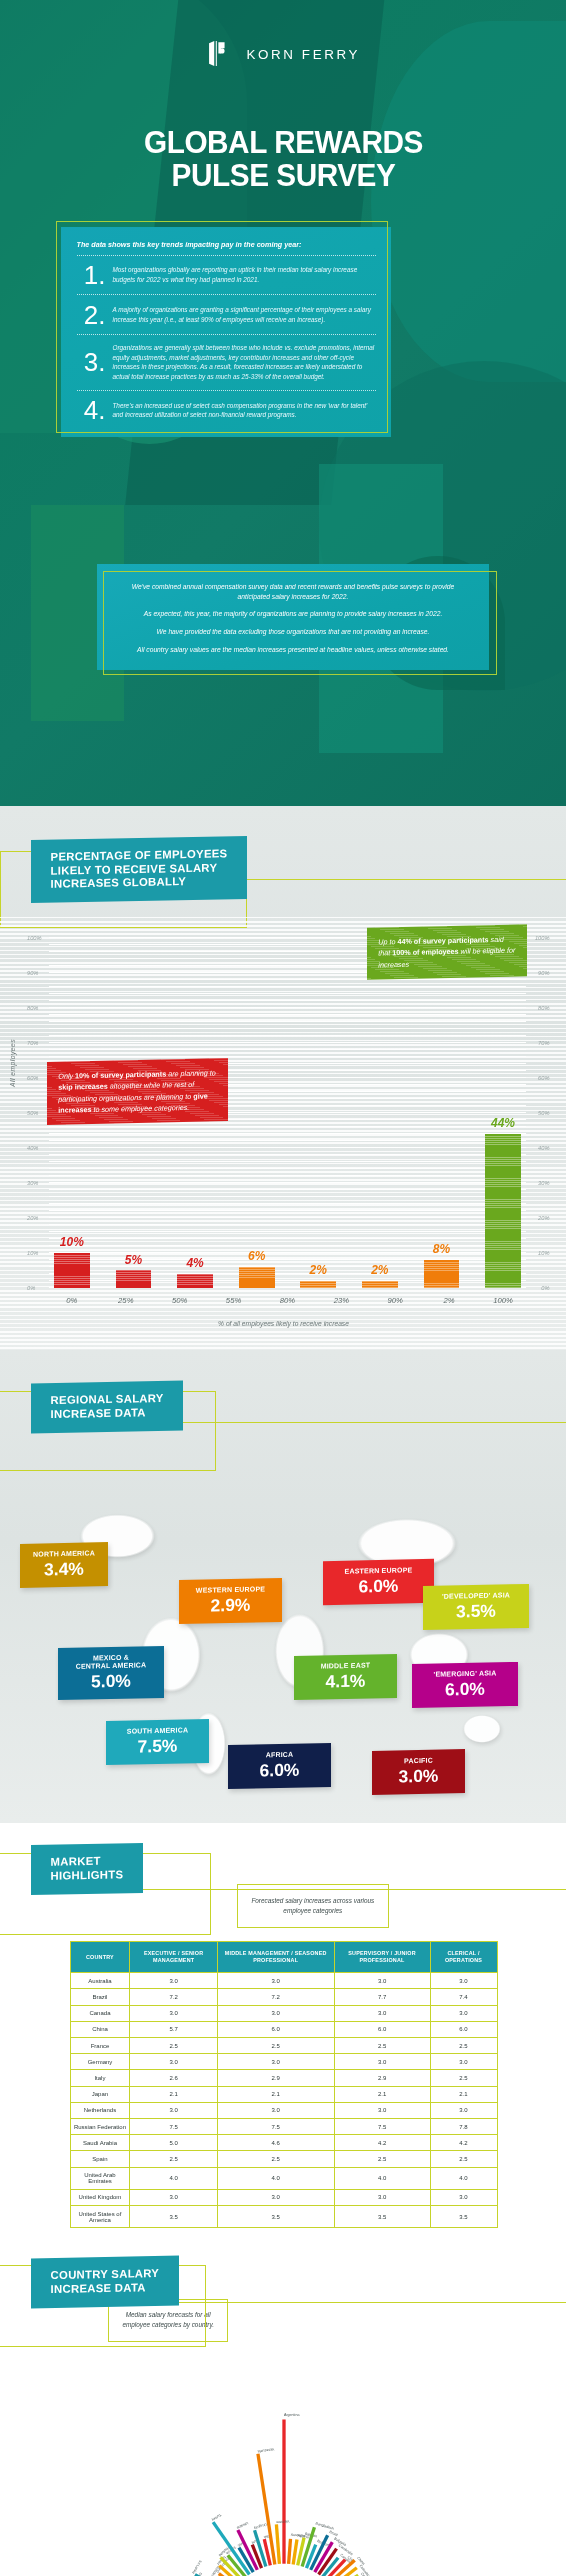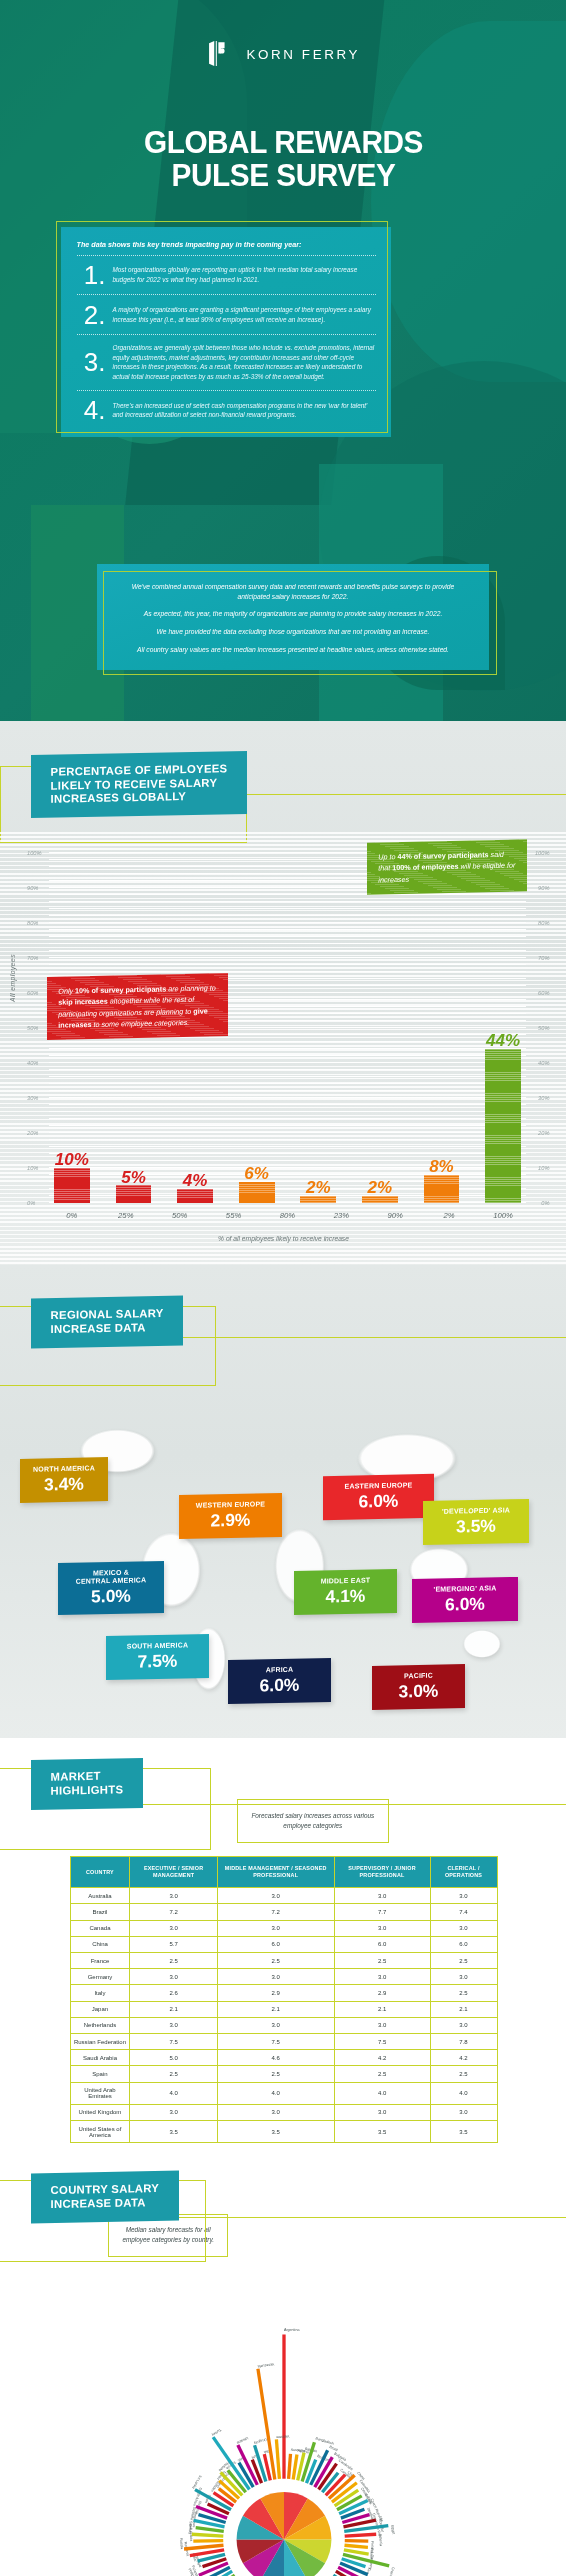--- a/index.html
+++ b/index.html
@@ -5,21 +5,21 @@
   * { box-sizing: border-box; margin:0; padding:0; }
   body {
     width:567px; margin:0 auto; background:#dfe5e4;
     font-family:"Liberation Sans", sans-serif; color:#1e2a2a;
     -webkit-font-smoothing:antialiased;
   }
   .page { width:567px; position:relative; overflow:hidden; }
 
   
   .hero {
-    position:relative; height:721px; overflow:hidden;
+    position:relative; height:806px; overflow:hidden;
     background:linear-gradient(135deg,#0b6e5c 0%,#0d7b62 25%,#117a66 55%,#0e6f5d 100%);
   }
   .hero .blob { position:absolute; opacity:.55; }
   .b1{ width:268px;height:464px;left:-20.6px;top:-31px;background:#14866a;border-radius:0 134px 0 0;}
   .b2{ width:206px;height:567px;left:155px;top:-62px;background:#0a5f51;transform:skewX(-6deg);}
   .b3{ width:237px;height:361px;right:-41px;top:20.6px;background:#0f8a77;border-radius:50% 0 0 50%;}
   .b4{ width:155px;height:155px;left:72px;top:289px;background:#1c9a76;border-radius:50%;opacity:.35;}
   .b5{ width:330px;height:330px;right:-82px;top:361px;background:#0c6f5e;border-radius:50%;}
   .b6{ width:124px;height:289px;left:319px;top:464px;background:#13917a;opacity:.4;}
   .b7{ width:93px;height:216px;left:31px;top:505px;background:#1b8e5f;opacity:.45;}
@@ -101,21 +101,21 @@
   }
   .grid { position:absolute; left:49px; right:41px; top:20.6px; bottom:62px; }
   .grid .gl { position:absolute; left:0; right:0; height:0.5px; background:#ffffff; }
   .tick { position:absolute; color:#9aa6a6; font-size:5.7px; font-style:italic; }
   .bars { position:absolute; left:49px; right:41px; top:20.6px; bottom:62px; display:flex;
           align-items:flex-end; justify-content:space-between; }
   .bar-col { width:9.6%; display:flex; flex-direction:column; align-items:center; justify-content:flex-end; height:100%; }
   .bar { width:78%; position:relative;
         background-image:repeating-linear-gradient(180deg,rgba(255,255,255,.35) 0px,rgba(255,255,255,.35) 0.5px,transparent 0.5px,transparent 2.1px); }
   .bar-val { position:absolute; top:-17.5px; left:50%; transform:translateX(-50%);
-             font-size:17px; font-weight:bold; font-style:italic; white-space:nowrap; }
+             font-size:12px; font-weight:bold; font-style:italic; white-space:nowrap; }
   .x-labels { position:absolute; left:49px; right:41px; bottom:45px; display:flex; justify-content:space-between; }
   .x-lab { width:9.6%; text-align:center; color:#5d6a6a; font-size:7.7px; font-style:italic; }
   .x-title { position:absolute; left:0; right:0; bottom:23px; text-align:center;
              color:#6b7878; font-size:6.7px; font-style:italic; }
   .callout {
     position:absolute; padding:9.3px 11.3px; color:#fff; font-size:7.2px; line-height:1.55;
     font-style:italic; z-index:4;
     background-image:repeating-linear-gradient(180deg,rgba(255,255,255,.18) 0px,rgba(255,255,255,.18) 0.5px,transparent 0.5px,transparent 2.1px);
   }
   .callout b { font-style:normal; font-weight:bold; }

